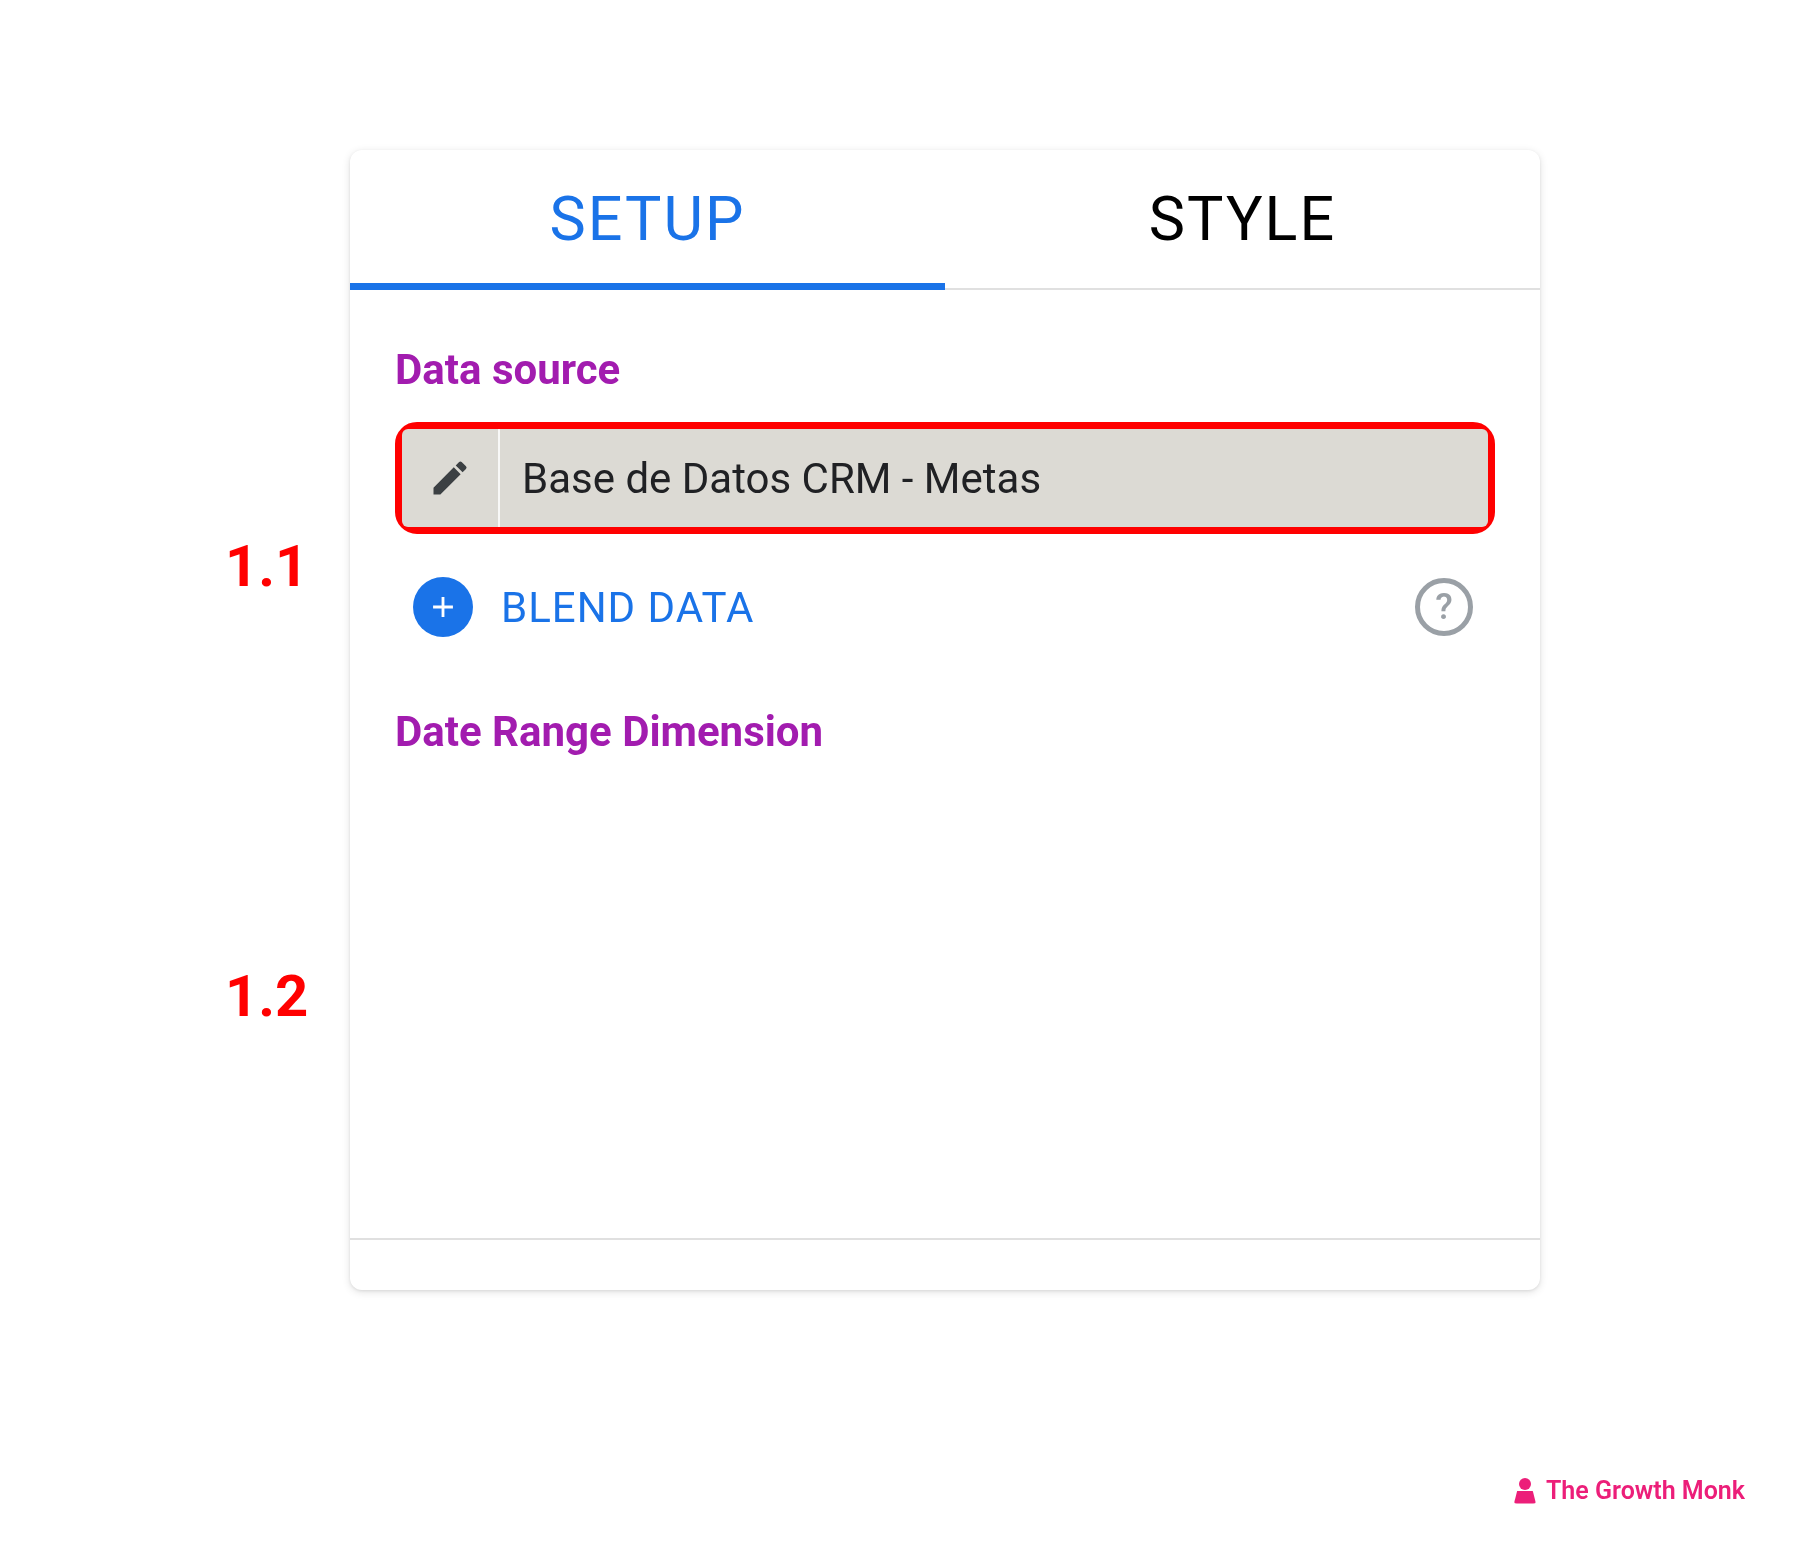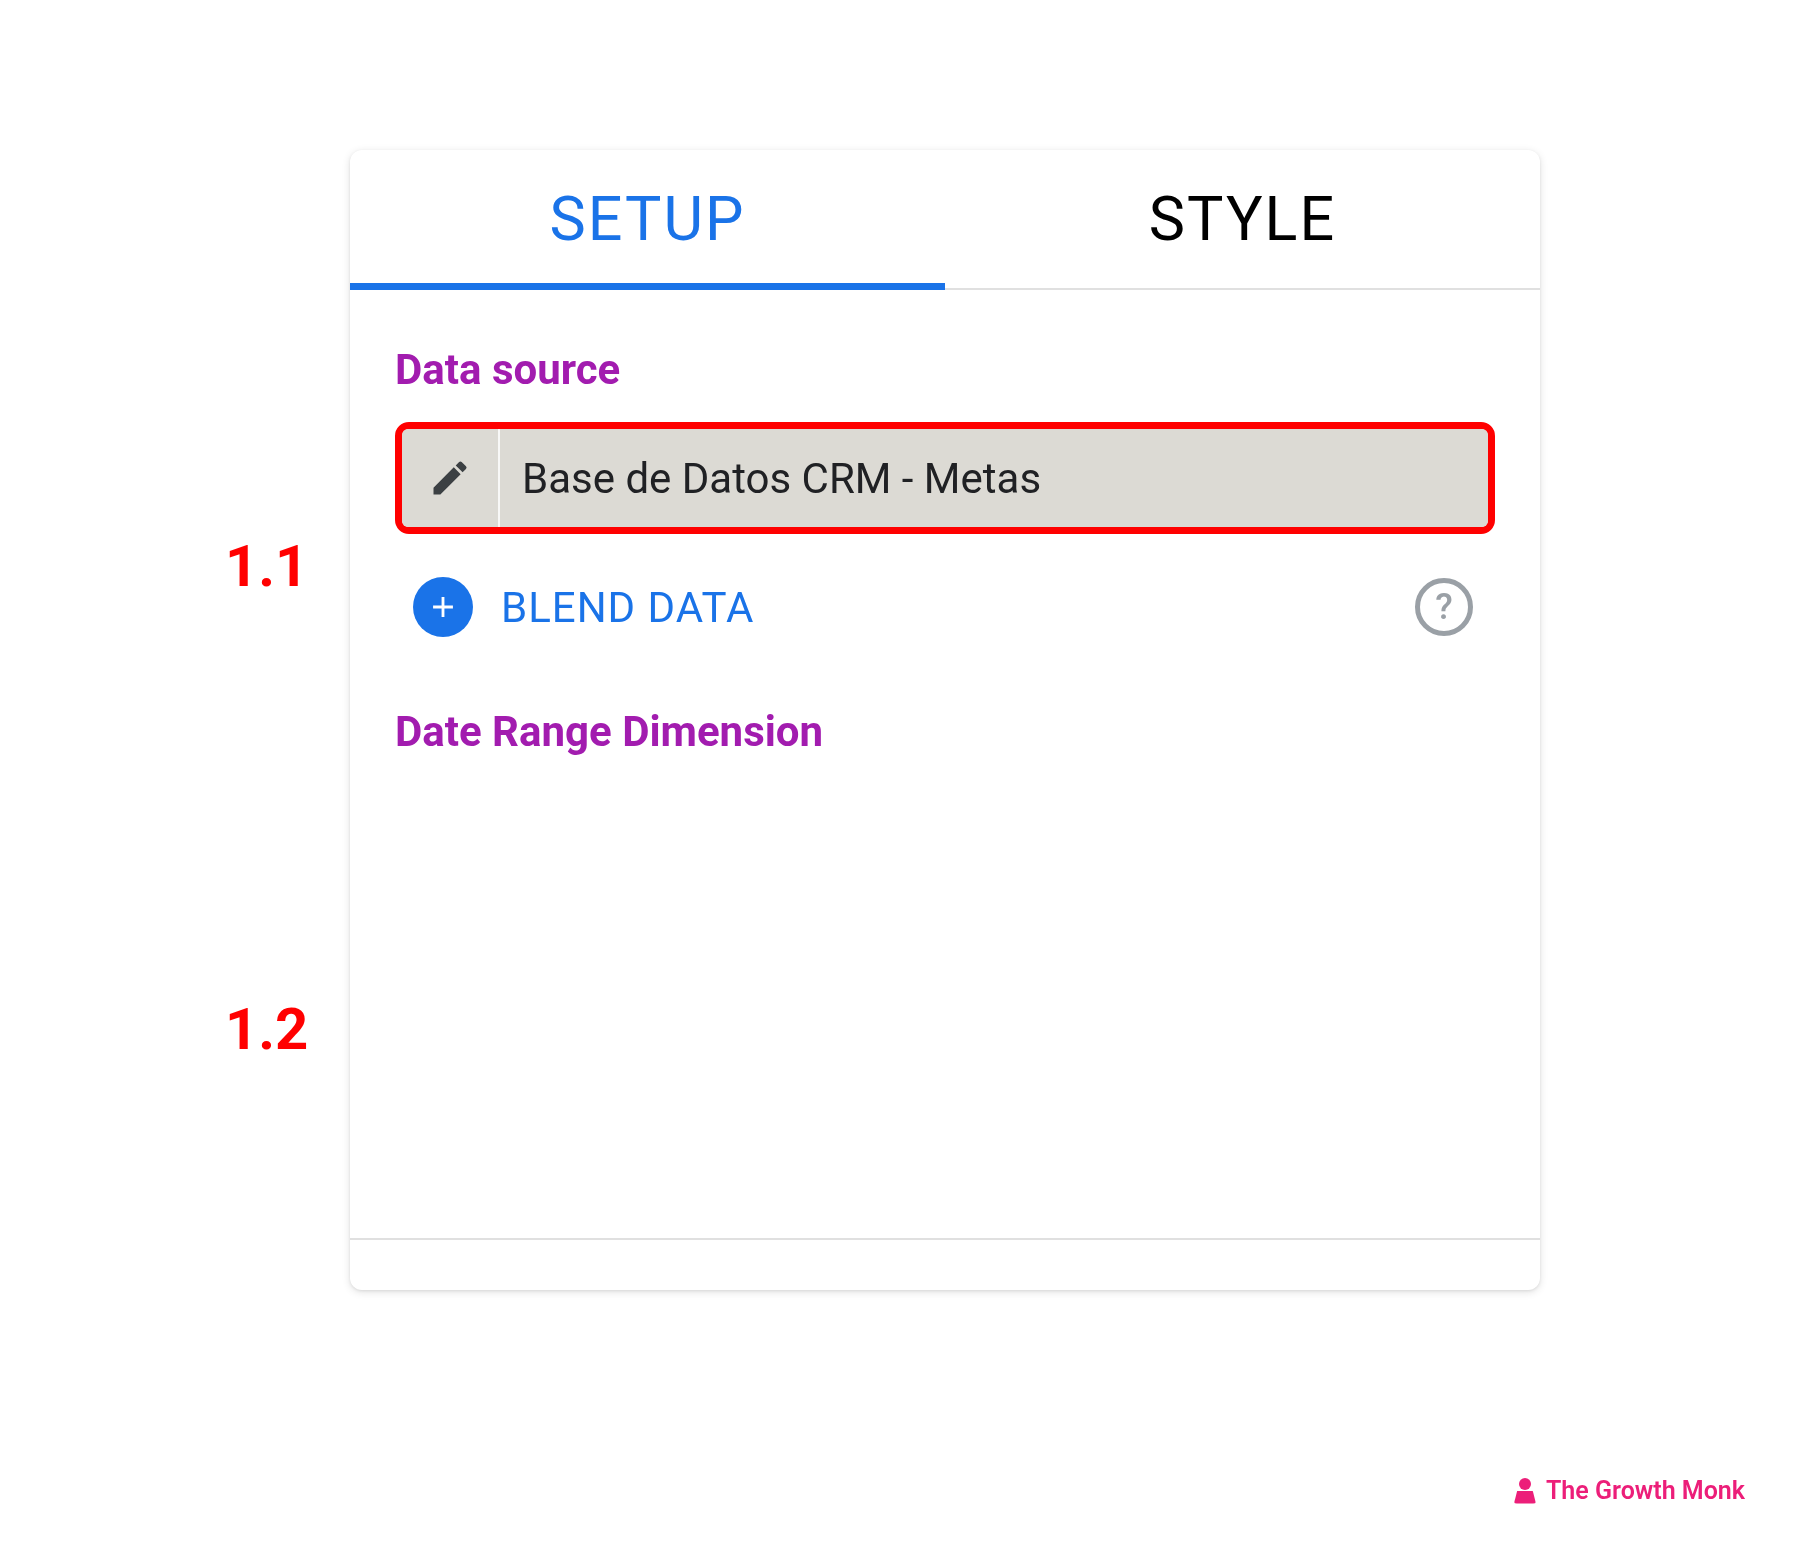--- a/index.html
+++ b/index.html
@@ -86,21 +86,21 @@
       justify-content: center;
       border-right: 2px solid rgba(255,255,255,0.8);
       flex-shrink: 0;
     }
     .chip .label-cell {
       padding-left: 22px;
       flex: 1;
     }
     .highlight {
       border: 7px solid #ff0000;
-      border-radius: 14px;
+      border-radius: 22px;
       margin-bottom: 28px;
       padding: 0;
     }
     .highlight .chip { margin-bottom: 0; border-radius: 6px; }
     .blend-row {
       display: flex;
       align-items: center;
       height: 90px;
       margin-bottom: 55px;
     }
@@ -136,21 +136,21 @@
       font-weight: 500;
       margin-right: 22px;
     }
     .callout {
       position: absolute;
       color: #ff0000;
       font-weight: 700;
       font-size: 58px;
     }
     .callout.c1 { left: 225px; top: 532px; }
-    .callout.c2 { left: 225px; top: 962px; margin-top: 33px; }
+    .callout.c2 { left: 225px; top: 962px; }
     .card-footer-line {
       position: absolute;
       left: 0;
       right: 0;
       bottom: 50px;
       height: 2px;
       background: #e0e0e0;
     }
     .watermark {
       position: absolute;

